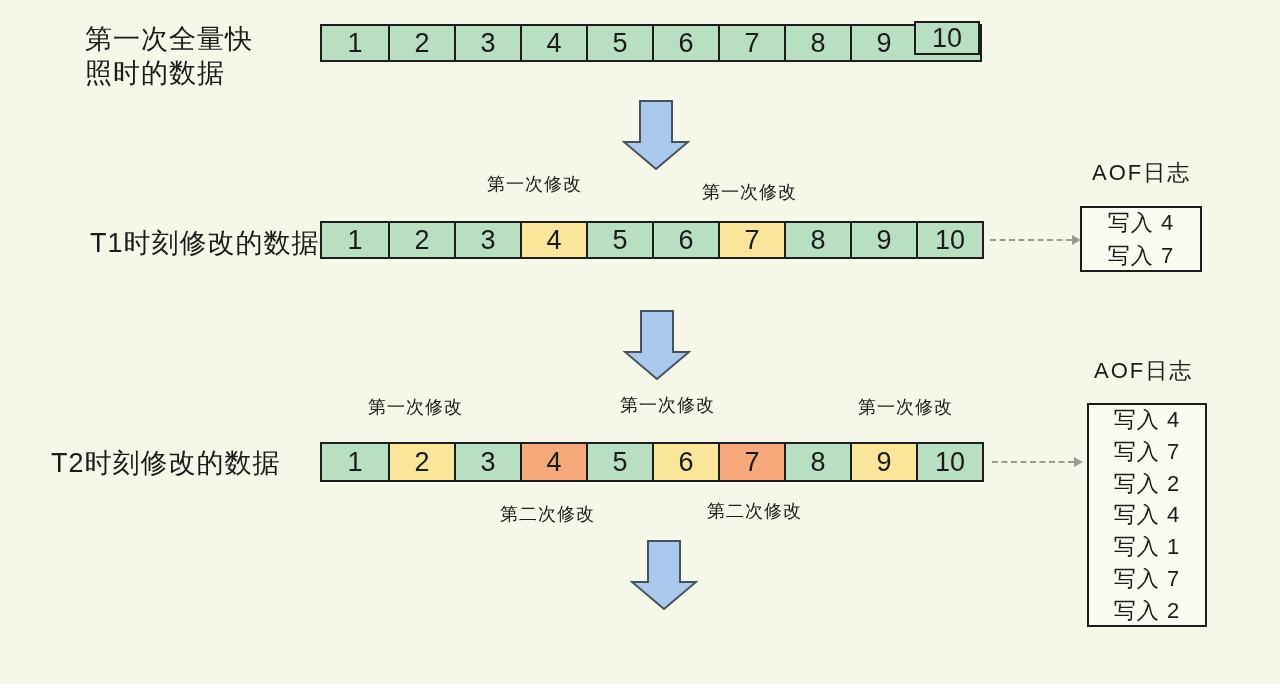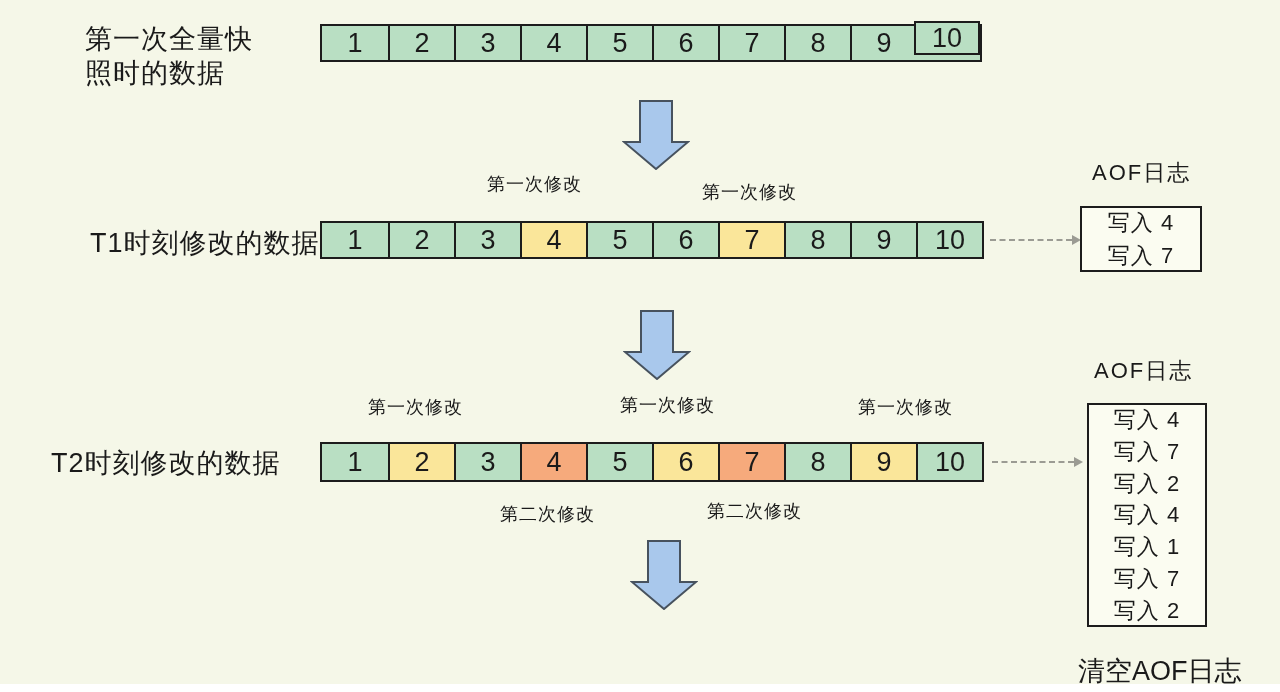--- a/index.html
+++ b/index.html
@@ -143,15 +143,14 @@
       <div class="aof-line">写入 2</div>
     </div>
 
   <div class="edit-label" style="left:500px; top:502px;">第二次修改</div>
   <div class="edit-label" style="left:707px; top:499px;">第二次修改</div>
 
   <svg class="flow-arrow" style="left:630px; top:540px;" viewBox="0 0 68 70">
     <polygon points="18,1 50,1 50,42 66,42 34,69 2,42 18,42" fill="var(--arrow-fill)" stroke="var(--arrow-stroke)" stroke-width="2"></polygon>
   </svg>
 
-  <div class="side-label" style="left:1078px; top:653px; letter-spacing:0;">清空AOF日志</div>
 
 </div>
 
 </body></html>

